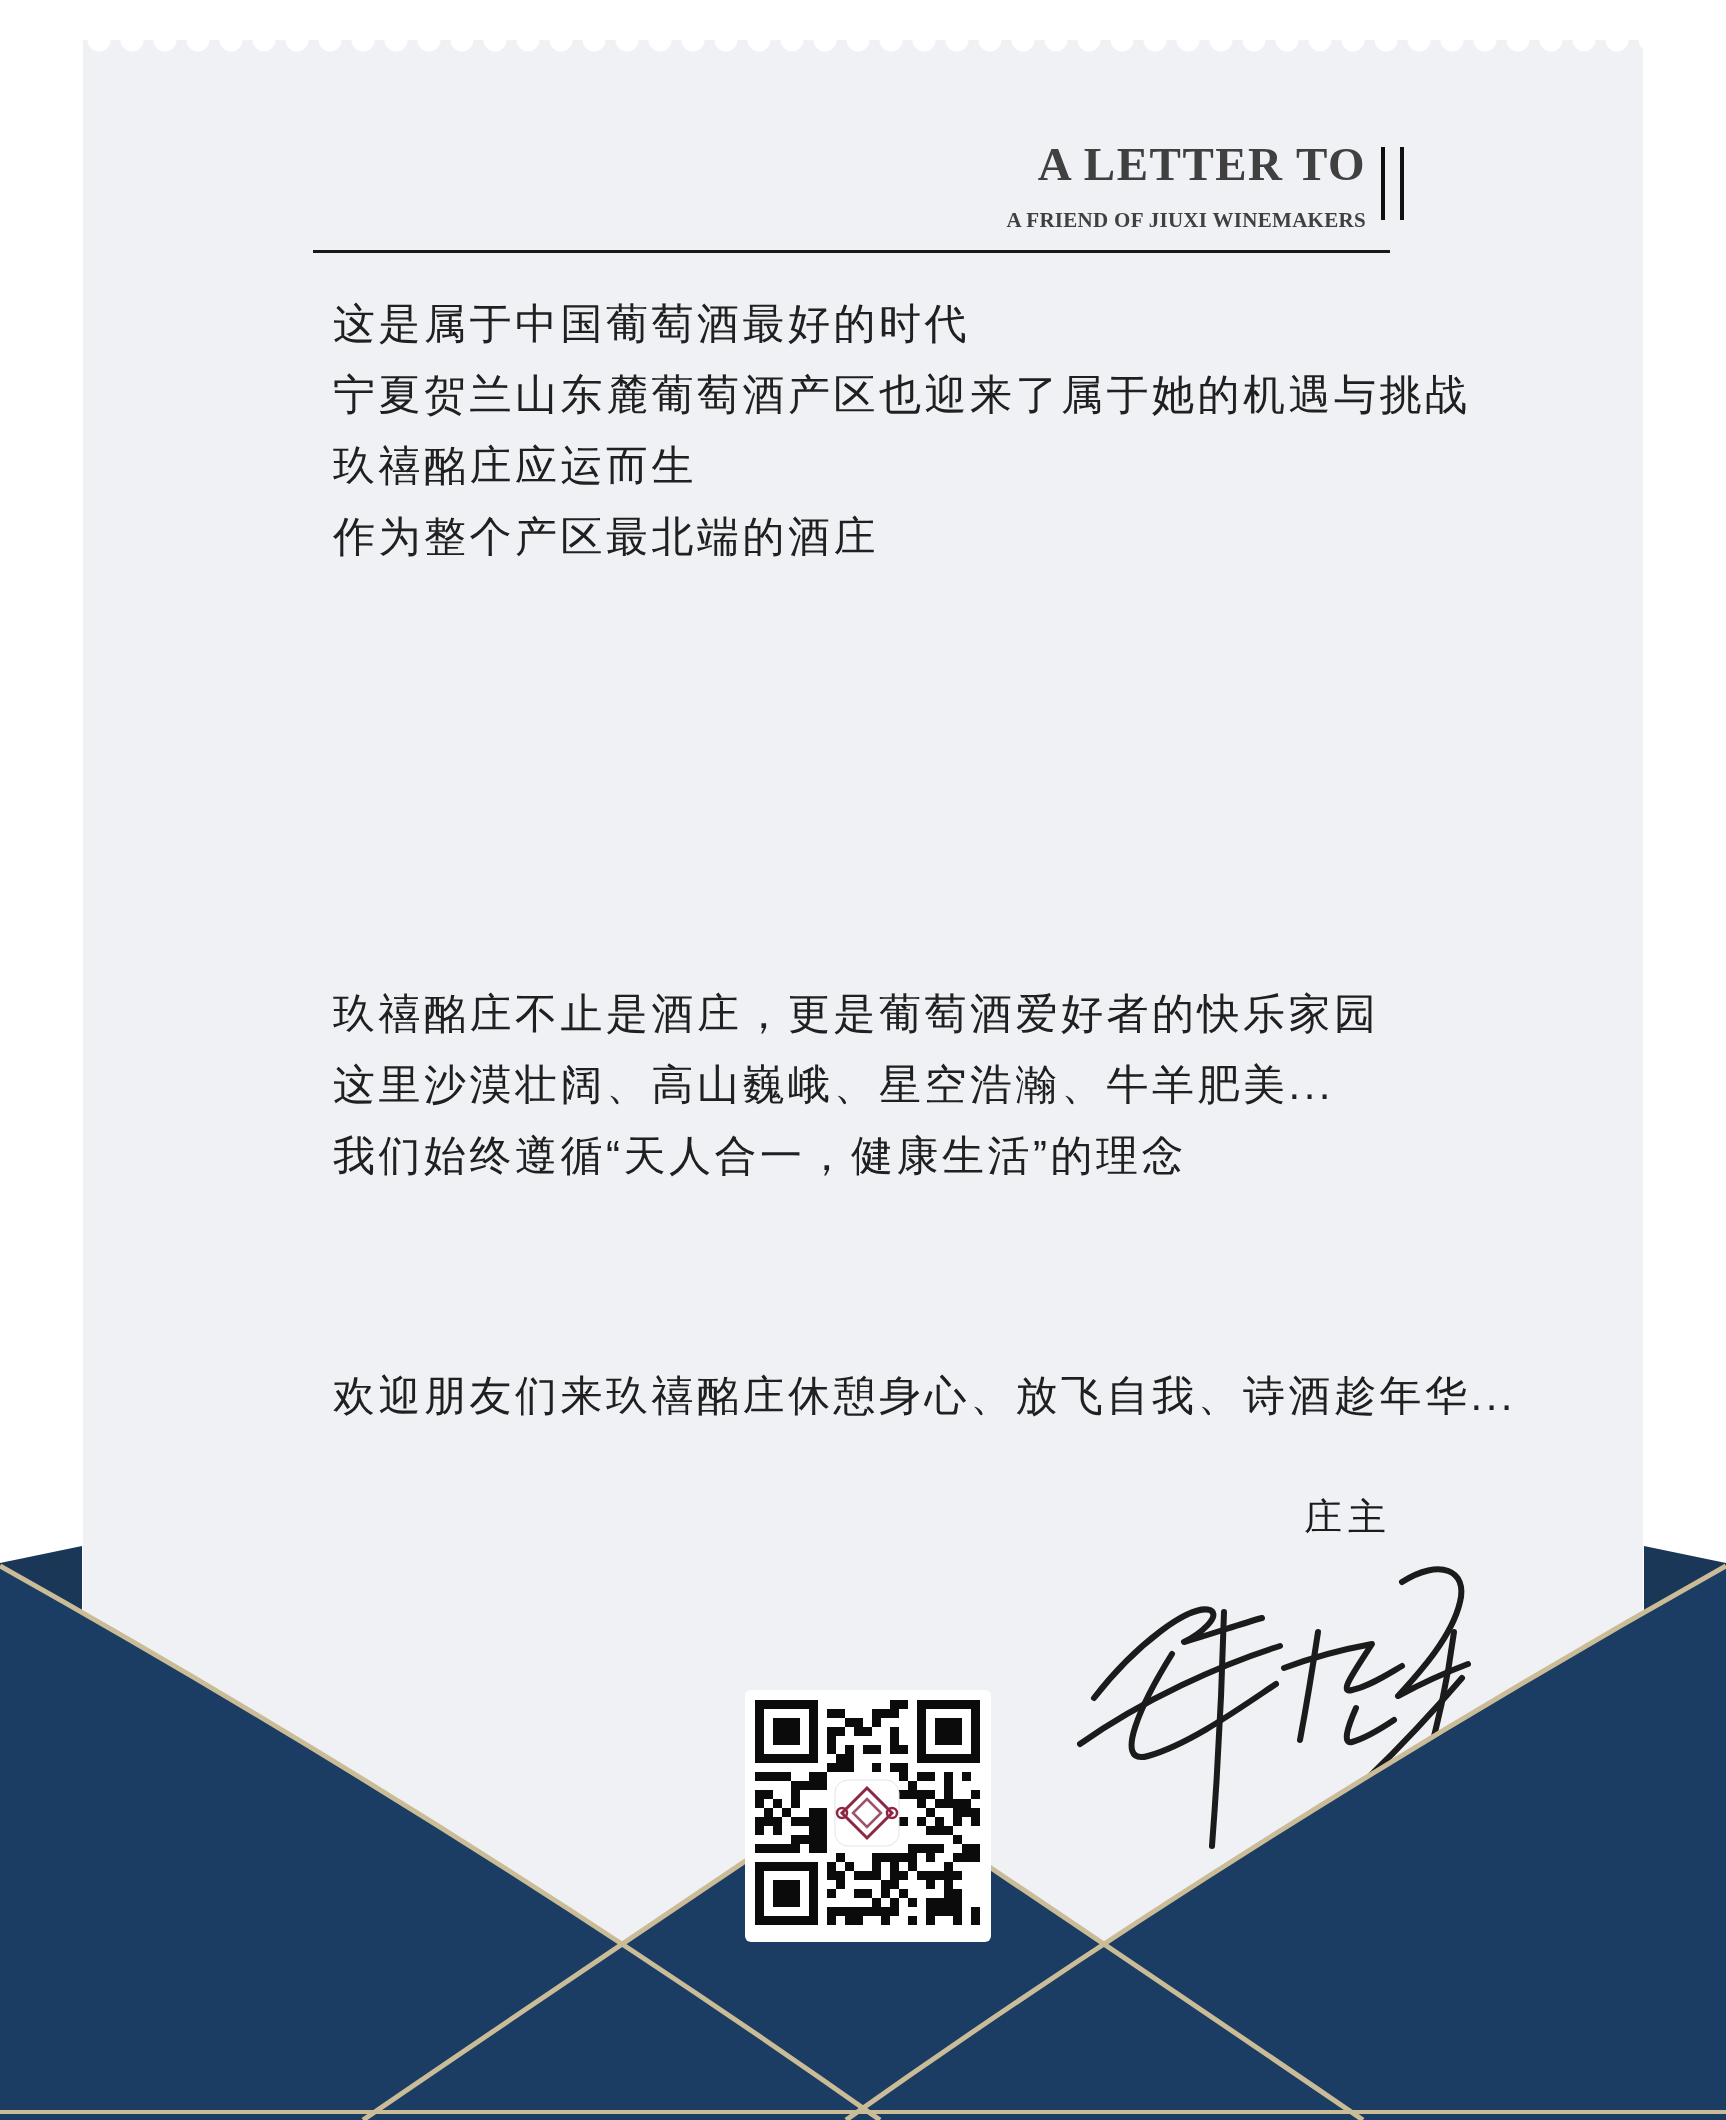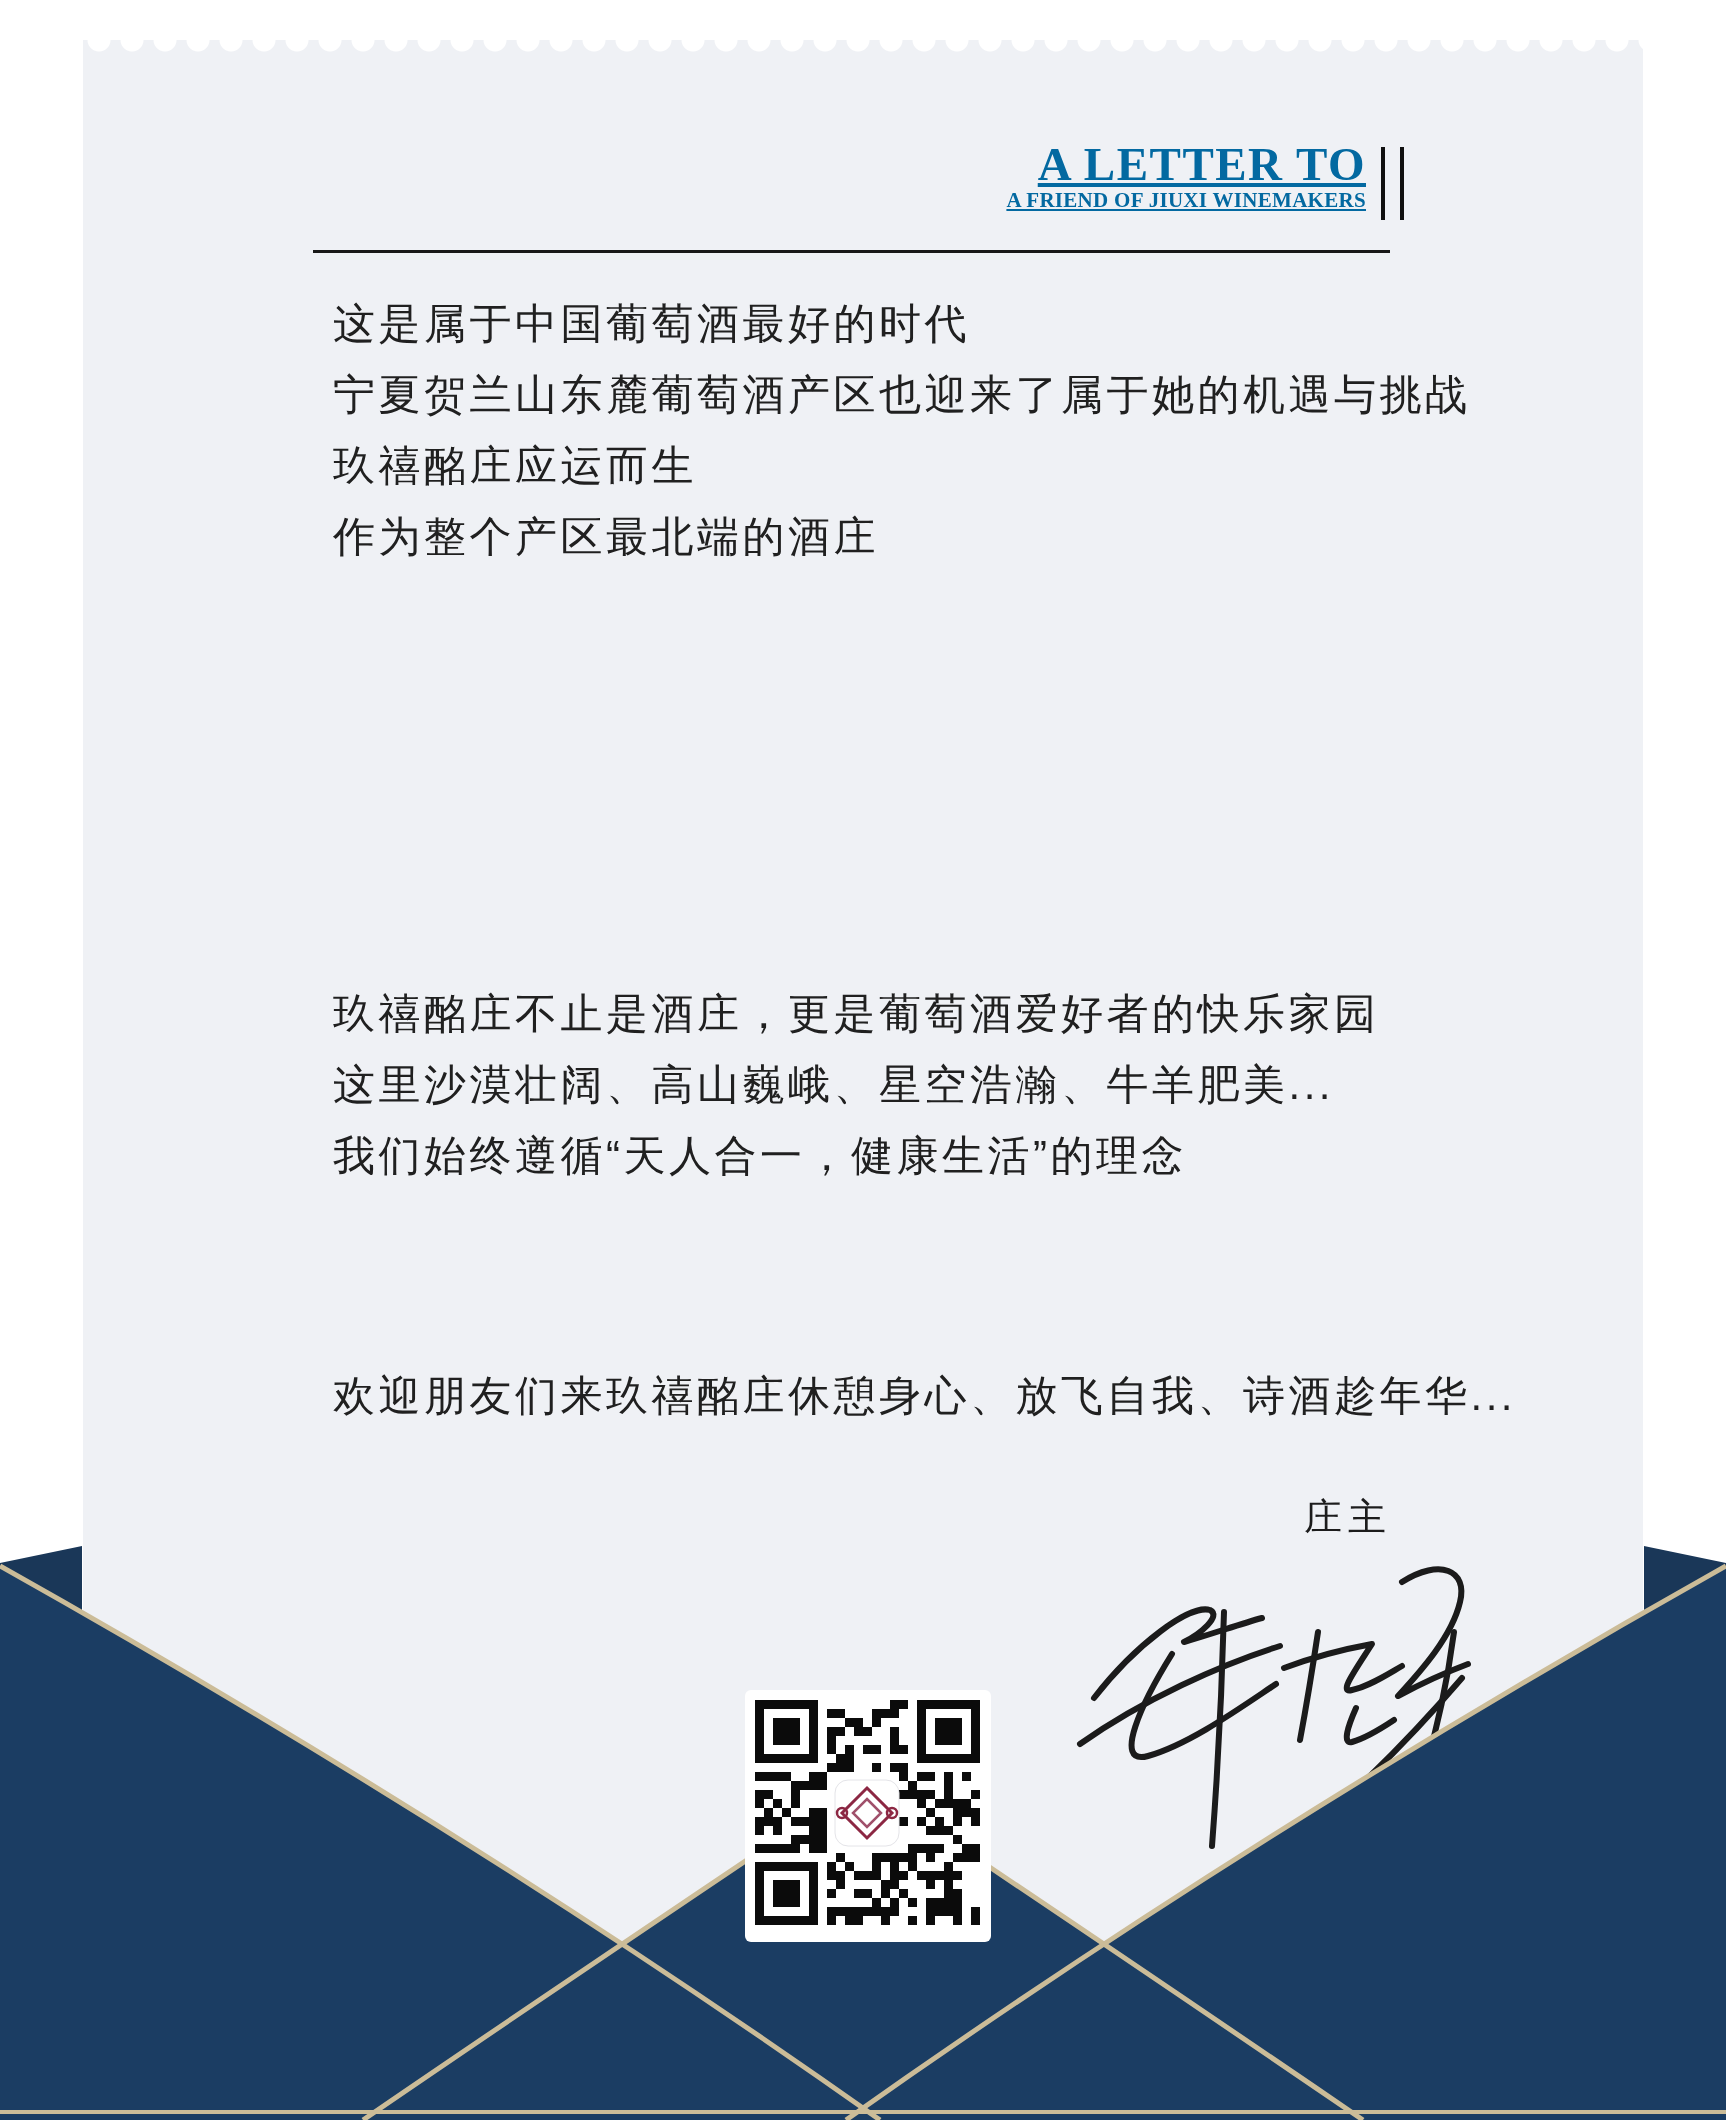--- a/index.html
+++ b/index.html
@@ -5,24 +5,24 @@
   html,body{margin:0;padding:0;background:#ffffff;}
   .stage{position:relative;width:1726px;height:2120px;background:#ffffff;overflow:hidden;
          font-family:"Liberation Sans","DejaVu Sans",sans-serif;}
   
   .paper{position:absolute;left:83px;top:40px;width:1560px;bottom:0;
          background:var(--paper,#eff1f5);}
   .paper::before{content:"";position:absolute;left:0;top:0;width:100%;height:12px;
          background-image:radial-gradient(circle 12px at 16px 0px,#ffffff 11px,rgba(255,255,255,0) 12px);
          background-size:33px 12px;background-repeat:repeat-x;}
   
-  .letter-head{position:absolute;top:140px;right:360px;text-align:right;color:#0369a1;
-         font-family:"Liberation Serif","DejaVu Serif",serif;text-decoration:underline;}
+  .letter-head{position:absolute;top:140px;right:360px;text-align:right;color:#404040;
+         font-family:"Liberation Serif","DejaVu Serif",serif;}
   .letter-head .title{font-size:47px;font-weight:bold;line-height:48px;letter-spacing:1.5px;}
-  .letter-head .subtitle{font-size:21px;font-weight:bold;line-height:24px;margin-top:0;letter-spacing:0.3px;}
+  .letter-head .subtitle{font-size:21px;font-weight:bold;line-height:24px;margin-top:20px;letter-spacing:0.3px;}
   .head-bars{position:absolute;left:1381px;top:147px;width:15px;height:73px;
          border-left:4px solid #101010;border-right:4px solid #101010;}
   .head-rule{position:absolute;left:313px;top:250px;width:1077px;height:3px;background:#181818;}
   
   .para{position:absolute;left:305px;color:#202020;font-size:42px;letter-spacing:3.5px;
         line-height:71px;font-weight:500;white-space:nowrap;}
   .p1{top:288px;} .p2{top:643px;} .p3{top:978px;} .p4{top:1360px;}
   .para span{display:block;margin-left:28px;}
   
   .signoff-role{position:absolute;left:1304px;top:1492px;font-size:38px;letter-spacing:6px;

